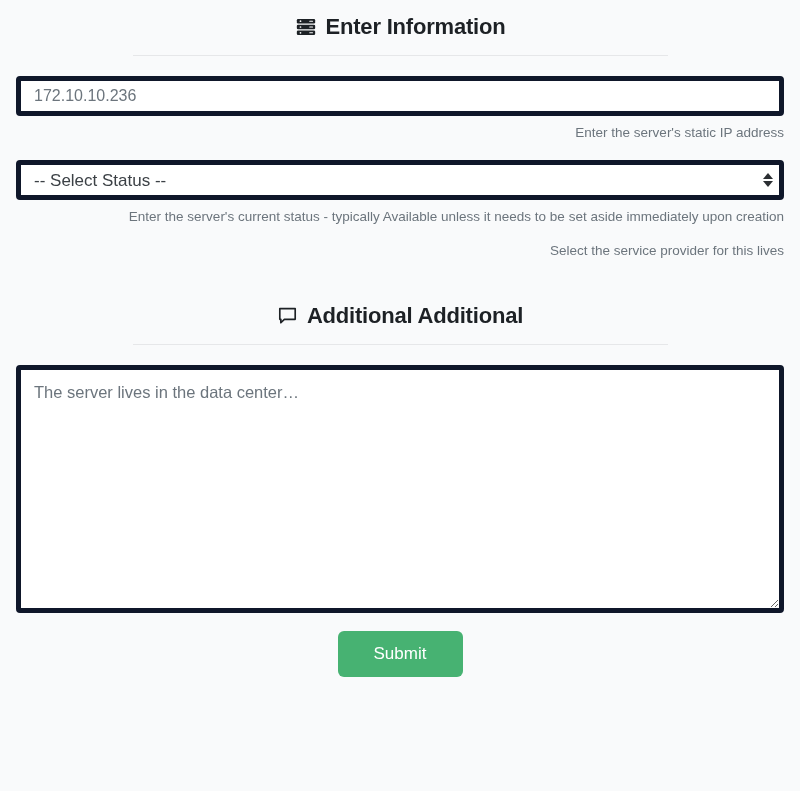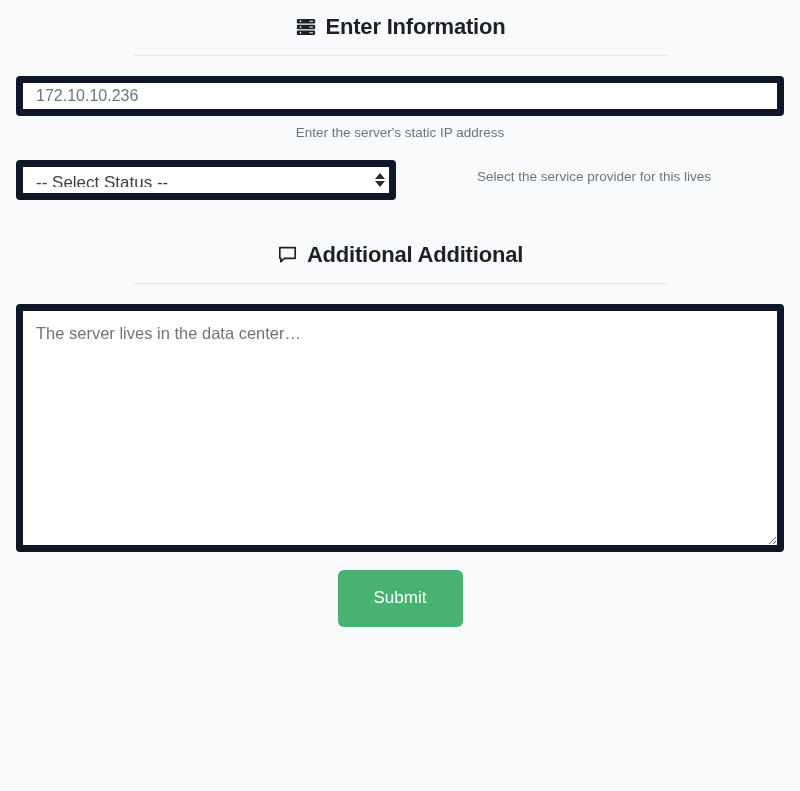--- a/index.html
+++ b/index.html
@@ -56,30 +56,30 @@
   .field-input {
     box-sizing: border-box;
     display: block;
     width: 100%;
     height: 40px;
     padding: 6px 13px;
     font-family: "Liberation Sans", sans-serif;
     font-size: 16px;
     color: #495057;
     background: #ffffff;
-    border: 7px solid #0f172a;
+    border: 5px solid #0f172a;
     border-radius: 4px;
     outline: none;
   }
   .field-input::placeholder { color: #6c757d; opacity: 1; }
 
   .help-text {
     font-size: 13.5px;
     color: #6c757d;
-    text-align: center;
+    text-align: right;
     line-height: 1.45;
     margin-top: 7px;
   }
 
   .row {
     display: flex;
     gap: 8px;
   }
   .col { flex: 1 1 0; min-width: 0; }
 
@@ -129,29 +129,29 @@
     margin-top: 18px;
   }
   .submit-button {
     font-family: "Liberation Sans", sans-serif;
     font-size: 17px;
     color: #ffffff;
     background: #47b272;
     border: none;
     border-radius: 6px;
     padding: 0 30px;
-    height: 57px;
+    height: 46px;
     min-width: 125px;
     cursor: pointer;
   }
 
   .block-1 { padding-top: 16px; }
   .block-2 { padding-top: 44px; }
   .mt-input { margin-top: 20px; }
-  .mt-row   { margin-top: 17px; }
+  .mt-row   { margin-top: 17px; flex-direction: column; }
   .mt-area  { margin-top: 20px; }
 </style>
 </head>
 <body>
 
 <div class="page">
 
   <div class="block-1">
 
     <div class="section-head">
@@ -183,20 +183,21 @@
       <div class="col">
         <div class="select-wrap">
           <select class="field-input">
             <option>-- Select Status --</option>
           </select>
           <span class="stepper">
             <span class="tri up"></span>
             <span class="tri down"></span>
           </span>
         </div>
+        <div class="help-text">Enter the server's current status - typically Available unless it needs to be set aside immediately upon creation</div>
       </div>
 
       <div class="col">
         <div class="help-text">Select the service provider for this lives</div>
       </div>
 
     </div>
   </div>
 
   <div class="block-2">

